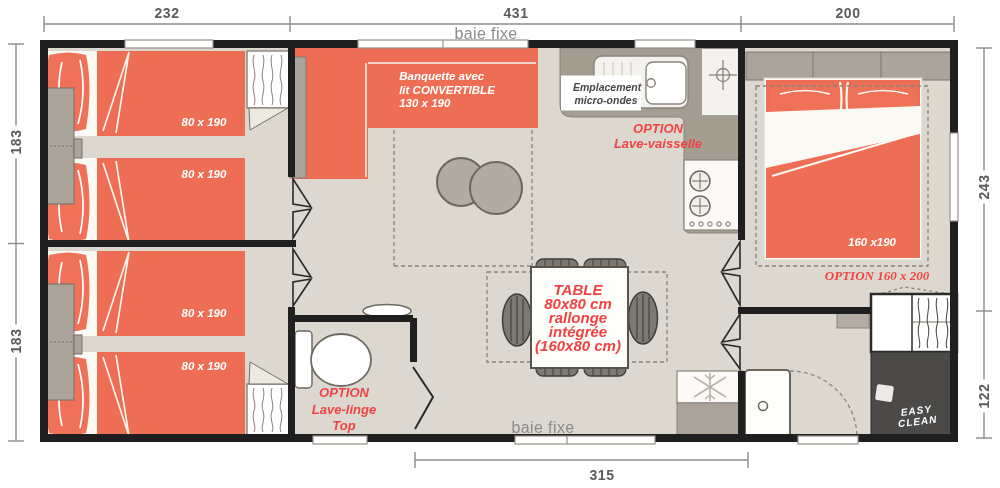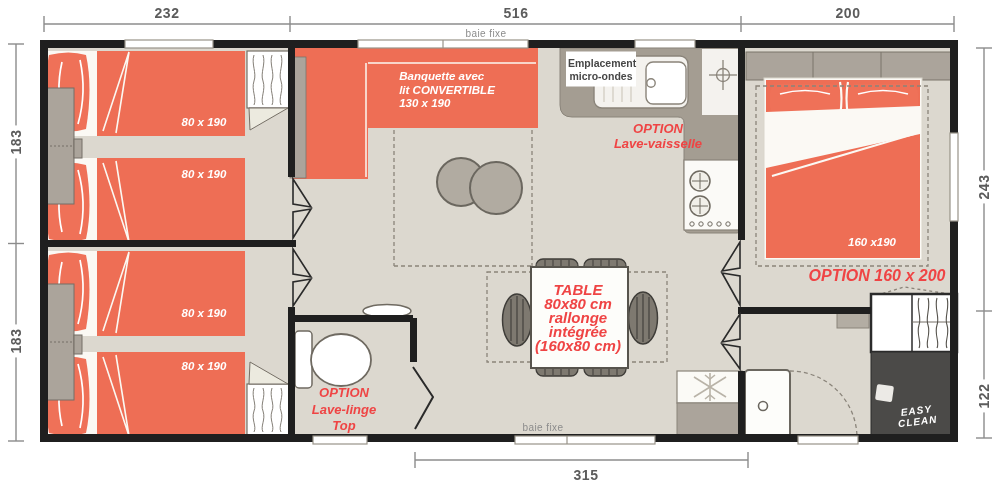--- a/index.html
+++ b/index.html
@@ -2,29 +2,29 @@
 <html><head>
 <meta charset="utf-8">
 <style>
   html,body{margin:0;padding:0;background:#fff;}
   .plan{position:relative;width:1000px;height:488px;background:#fff;overflow:hidden;
         font-family:"Liberation Sans",sans-serif;}
   .plan svg{position:absolute;left:0;top:0;}
   .lbl{position:absolute;transform:translate(-50%,-50%);white-space:nowrap;line-height:1.15;z-index:5;}
   .dim{font-size:14px;font-weight:bold;color:#5c5c5c;letter-spacing:.5px;}
   .dim-v{transform:translate(-50%,-50%) rotate(-90deg);background:#fff;padding:0 4px;}
-  .baie{font-size:10px;color:#8c8c8c;letter-spacing:.4px;}
+  .baie{font-size:16px;color:#8c8c8c;letter-spacing:.4px;}
   .wlab{color:#fff;font-style:italic;font-weight:bold;font-size:11.5px;text-align:left;line-height:13.5px;}
   .opt{color:#ef4444;font-style:italic;font-weight:bold;text-align:center;}
-  .micro{background:#fff;color:#474747;font-weight:bold;font-size:10.5px;
-         text-align:center;line-height:13px;padding:5px 2px 4px 2px;width:66px;}
+  .micro{background:#fff;color:#474747;font-style:italic;font-weight:bold;font-size:10.5px;
+         text-align:center;line-height:13px;padding:5px 2px 4px 12px;width:66px;margin-top:24px;}
   .tablelab{font-size:15px;line-height:14px;}
   .wclab{font-size:13px;line-height:16.5px;}
   .dw{font-size:13px;line-height:15px;}
-  .o160{font-size:16px;}
+  .o160{font-size:13px;font-family:Liberation Serif, serif;}
   .logo{color:#fff;font-weight:bold;font-style:italic;font-size:10px;letter-spacing:1px;
         text-align:center;line-height:11px;transform:translate(-50%,-50%) rotate(-7deg);}
 </style>
 </head>
 <body>
 
 <div class="plan">
 
 <svg width="1000" height="488" viewBox="0 0 1000 488">
 
@@ -272,27 +272,27 @@
     <line x1="976" y1="48" x2="992" y2="48"></line>
     <line x1="976" y1="311" x2="992" y2="311"></line>
     <line x1="976" y1="438" x2="992" y2="438"></line>
     <line x1="415" y1="460" x2="748" y2="460"></line>
     <line x1="415" y1="452" x2="415" y2="468"></line>
     <line x1="748" y1="452" x2="748" y2="468"></line>
   </g>
 </svg>
 
 <div class="lbl dim" style="left:167px;top:13px">232</div>
-<div class="lbl dim" style="left:516px;top:13px">516</div>
+<div class="lbl dim" style="left:516px;top:13px">431</div>
 <div class="lbl dim" style="left:848px;top:13px">200</div>
 <div class="lbl dim dim-v" style="left:16px;top:142px">183</div>
 <div class="lbl dim dim-v" style="left:16px;top:341px">183</div>
 <div class="lbl dim dim-v" style="left:984px;top:187px">243</div>
 <div class="lbl dim dim-v" style="left:984px;top:396px">122</div>
-<div class="lbl dim" style="left:586px;top:475px">315</div>
+<div class="lbl dim" style="left:602px;top:475px">315</div>
 
 <div class="lbl baie" style="left:486px;top:34px">baie fixe</div>
 <div class="lbl baie" style="left:543px;top:428px">baie fixe</div>
 
 <div class="lbl wlab" style="left:204px;top:123px">80 x 190</div>
 <div class="lbl wlab" style="left:204px;top:175px">80 x 190</div>
 <div class="lbl wlab" style="left:204px;top:314px">80 x 190</div>
 <div class="lbl wlab" style="left:204px;top:367px">80 x 190</div>
 
 <div class="lbl wlab" style="left:447px;top:90px">

